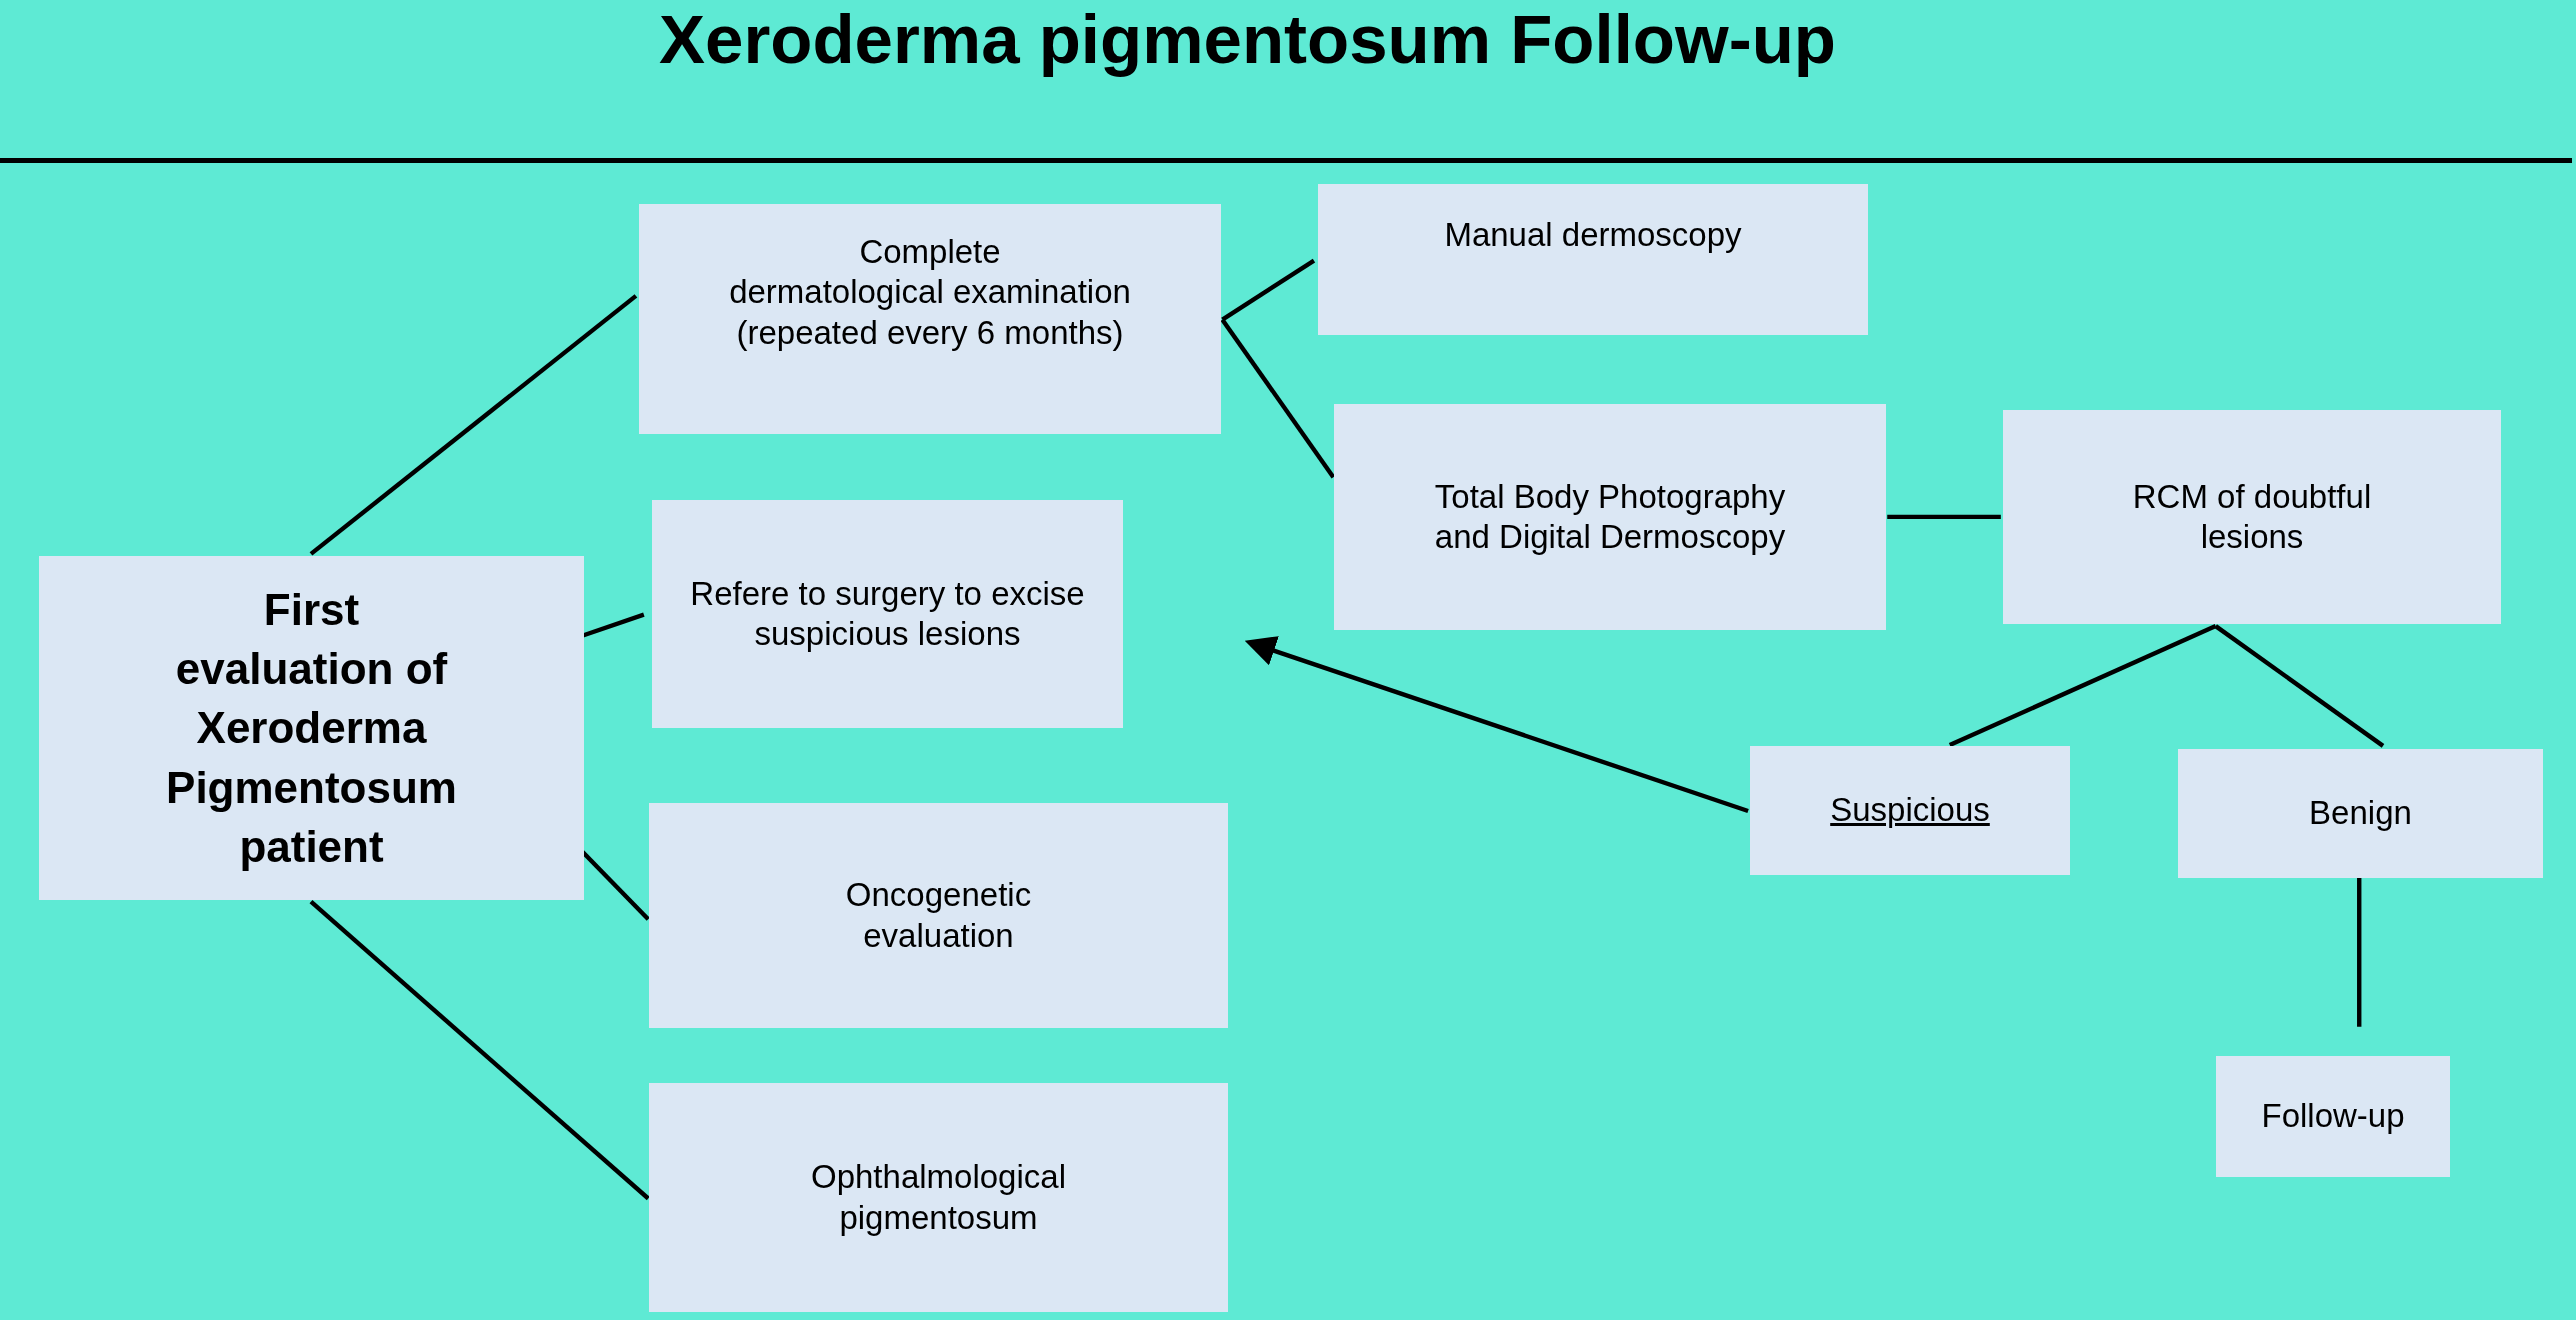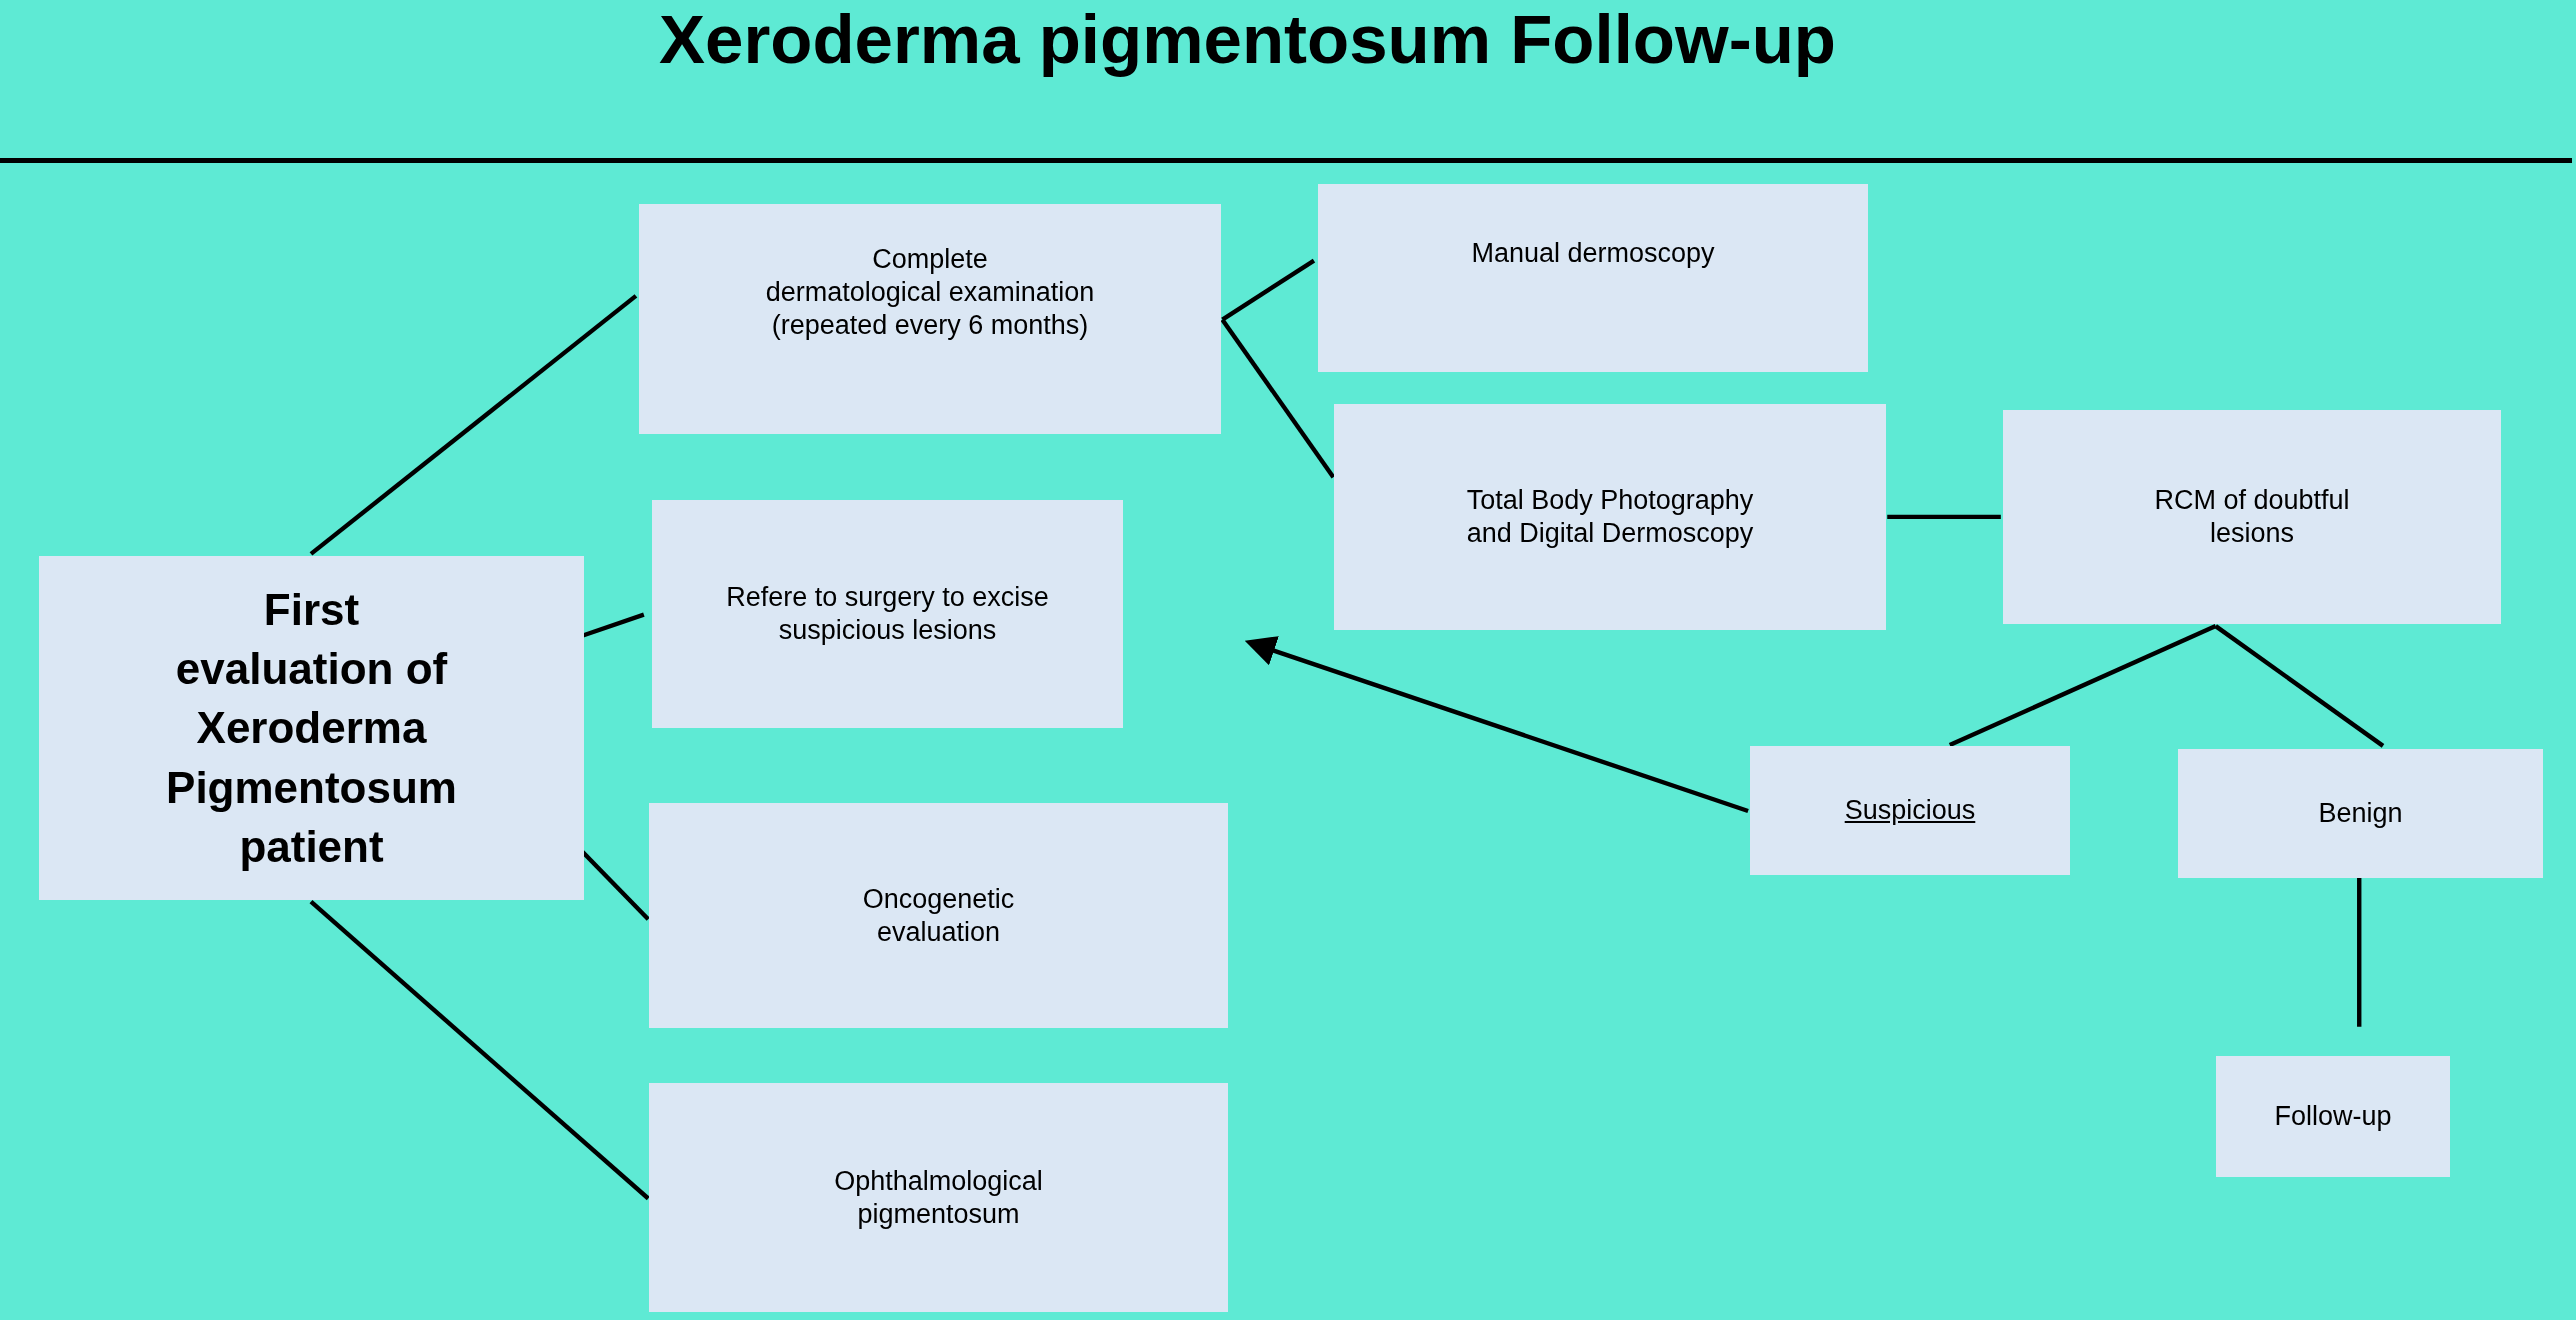--- a/index.html
+++ b/index.html
@@ -46,29 +46,29 @@
     stroke: #000000;
     stroke-width: 5;
   }
   .node {
     position: absolute;
     background: #dbe7f4;
     display: flex;
     align-items: center;
     justify-content: center;
     text-align: center;
-    font-size: 27px;
+    font-size: 33px;
     line-height: 1.22;
     box-sizing: border-box;
   }
   .node-label {
     white-space: pre-line;
   }
   #node-complete-exam   { left: 639px;  top: 204px;  width: 582px; height: 230px; padding-bottom: 53px; }
-  #node-manual-dermoscopy { left: 1318px; top: 184px; width: 550px; height: 188px; padding-bottom: 49px; }
+  #node-manual-dermoscopy { left: 1318px; top: 184px; width: 550px; height: 151px; padding-bottom: 49px; }
   #node-total-body      { left: 1334px; top: 404px;  width: 552px; height: 226px; }
   #node-rcm             { left: 2003px; top: 410px;  width: 498px; height: 214px; }
   #node-first-eval      { left: 39px;   top: 556px;  width: 545px; height: 344px;
                           font-weight: bold; font-size: 44px; line-height: 1.35; }
   #node-refer-surgery   { left: 652px;  top: 500px;  width: 471px; height: 228px; }
   #node-oncogenetic     { left: 649px;  top: 803px;  width: 579px; height: 225px; }
   #node-ophthalmological{ left: 649px;  top: 1083px; width: 579px; height: 229px; }
   #node-suspicious      { left: 1750px; top: 746px;  width: 320px; height: 129px; text-decoration: underline; }
   #node-benign          { left: 2178px; top: 749px;  width: 365px; height: 129px; }
   #node-follow-up       { left: 2216px; top: 1056px; width: 234px; height: 121px; }

